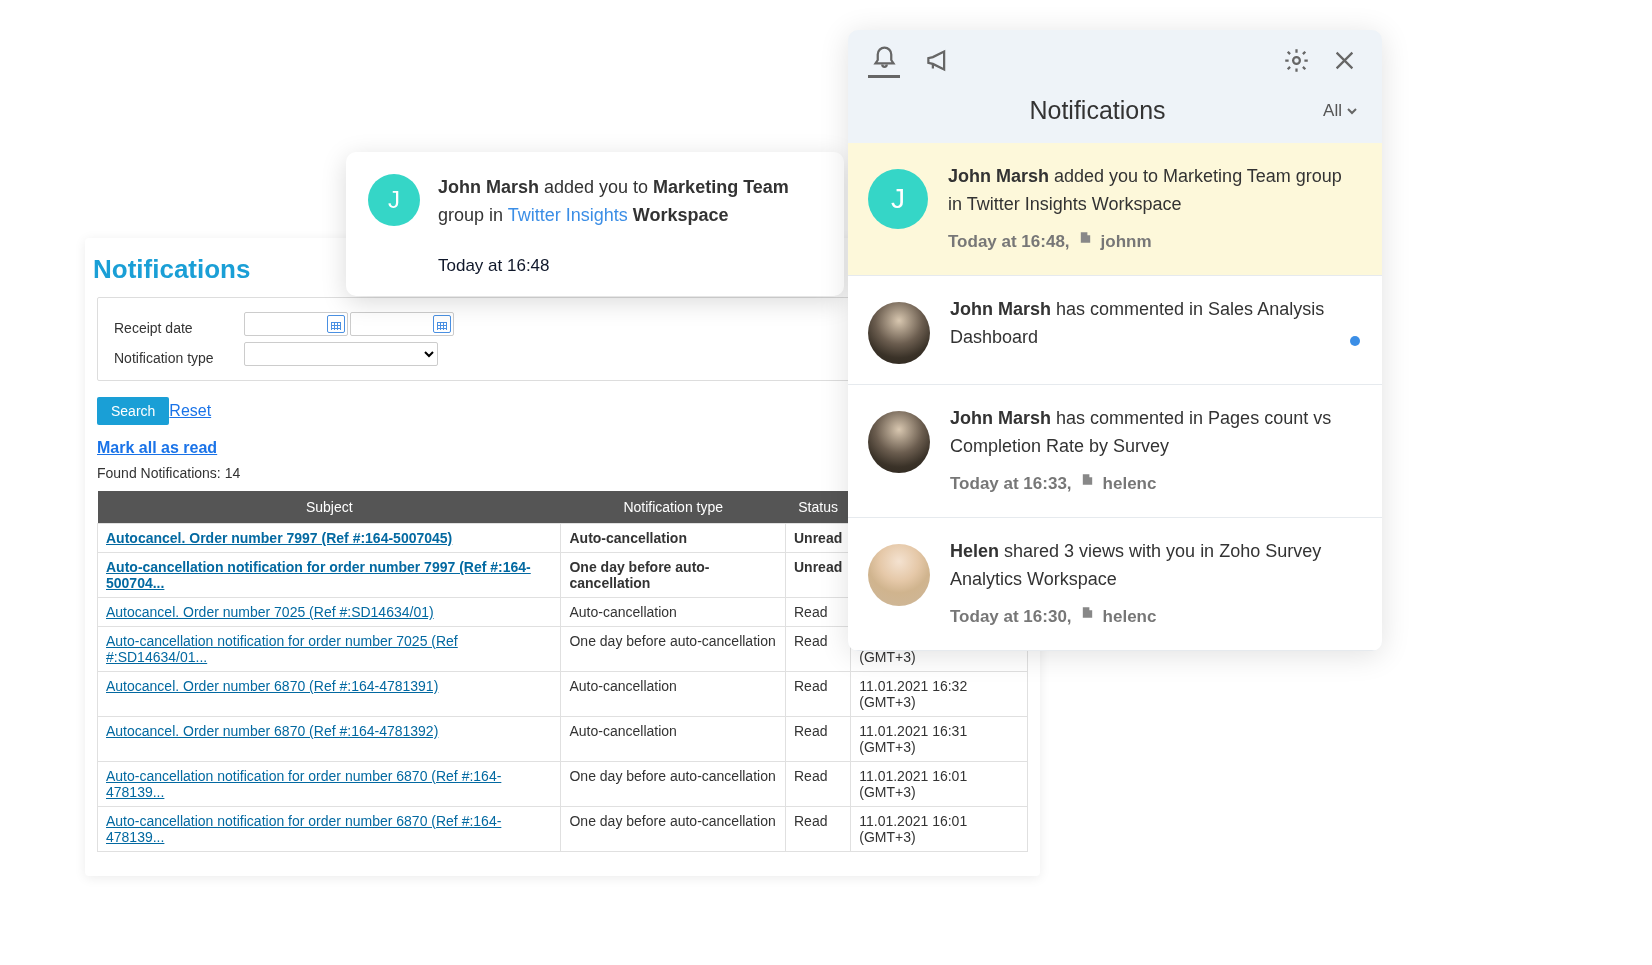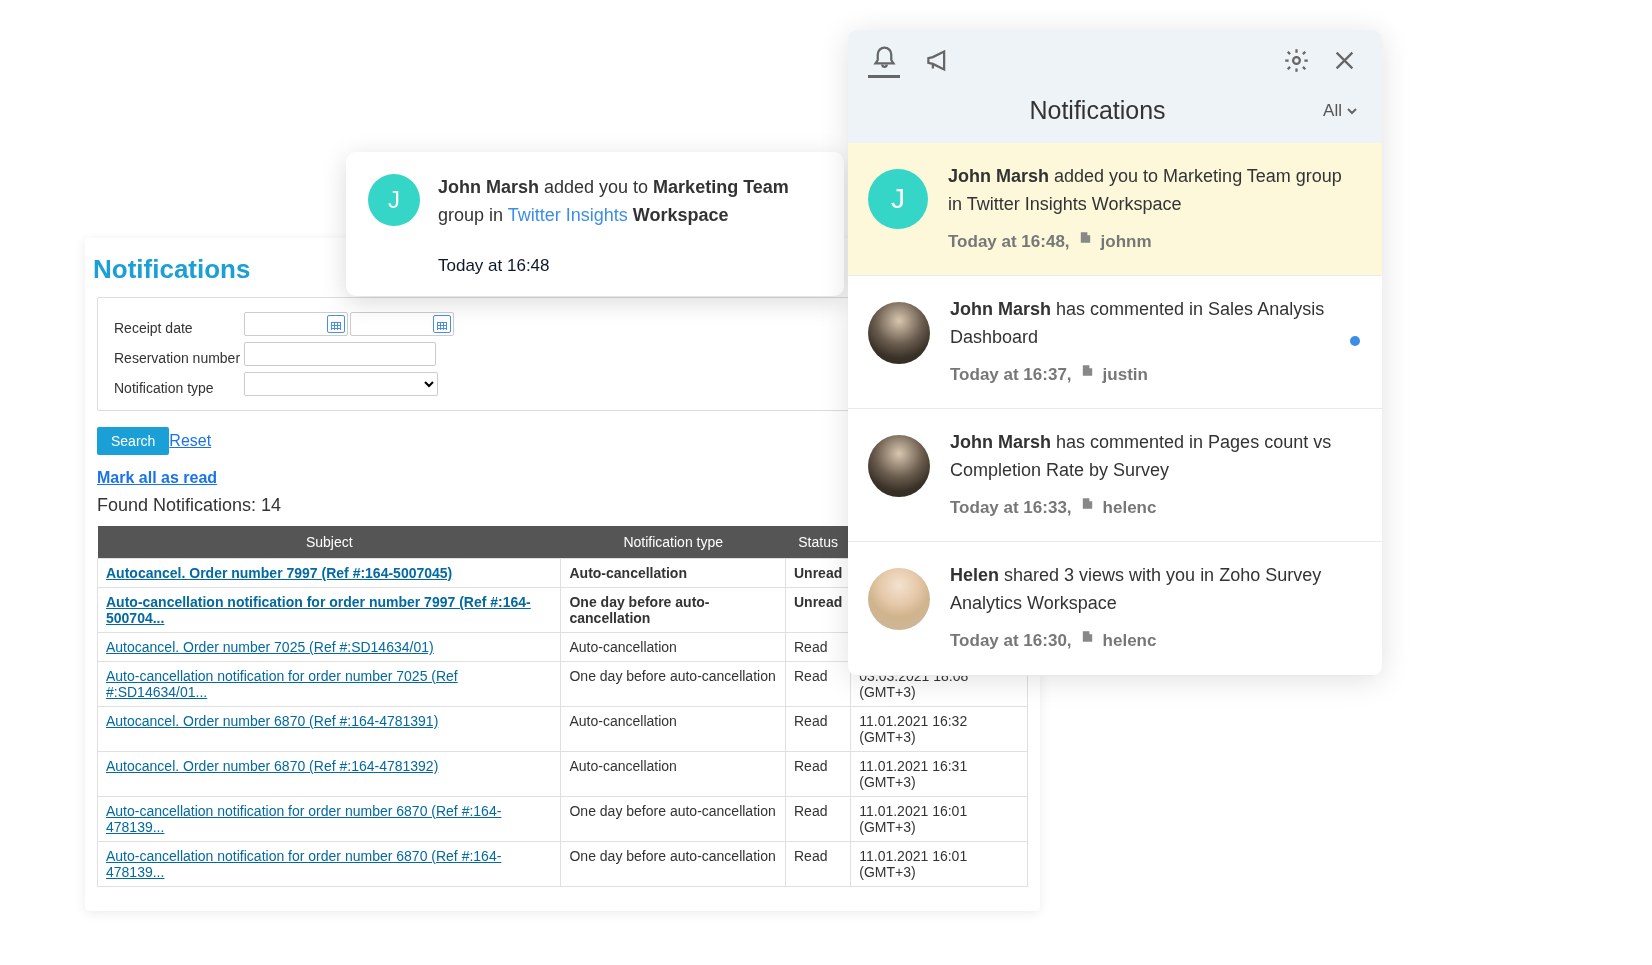--- a/index.html
+++ b/index.html
@@ -49,21 +49,21 @@
   }
   .text-input { width: 192px; height: 24px; border: 1px solid #ccc; border-radius: 2px; background: #fff; padding: 0 4px; font-size: 13px; }
   .select-input { width: 194px; height: 24px; border: 1px solid #ccc; border-radius: 2px; background: #fff; font-size: 13px; }
 
   .search-row { margin: 16px 12px 0 12px; display: flex; align-items: center; }
   .btn-search { background: #1a9fd6; color: #fff; border: none; padding: 6px 14px; font-size: 14px; border-radius: 2px; cursor: pointer; }
   .link { color: #1a73e8; text-decoration: underline; font-size: 16px; cursor: pointer; }
   .link-bold { font-weight: 700; }
 
   .mark-row { margin: 14px 12px 8px 12px; text-decoration: underline; }
-  .found-row { margin: 0 12px 10px 12px; font-size: 18px; color: #333; }
+  .found-row { margin: 0 12px 10px 12px; font-size: 14px; color: #333; }
 
   table.notif-table { width: calc(100% - 24px); margin: 0 12px; border-collapse: collapse; font-size: 14px; }
   table.notif-table thead th {
     background: #555; color: #fff; font-weight: 400; padding: 8px 10px; text-align: center;
   }
   table.notif-table td { border: 1px solid #e0e0e0; padding: 6px 8px; vertical-align: top; }
   table.notif-table tbody tr td:first-child a { color: #0369a1; text-decoration: underline; }
   .bold-row td { font-weight: 700; }
   .bold-row td:first-child a { color: #1a73e8; }
 
@@ -146,24 +146,20 @@
 
   <div class="filter-box">
     <div class="filter-row">
       <label>Receipt date</label>
       <div class="date-input">
           <span class="cal"></span>
         </div>
       <div class="date-input">
           <span class="cal"></span>
         </div>
-    </div>
-    <div class="filter-row">
-      <label>Reservation number</label>
-      <input class="text-input" style="">
     </div>
     <div class="filter-row" style="margin-bottom:0">
       <label>Notification type</label>
       <select class="select-input"><option></option></select>
     </div>
   </div>
 
   <div class="search-row">
     <button class="btn-search">Search</button>
     <a class="link">Reset</a>
@@ -310,29 +306,20 @@
               </svg>
             </span>
             <span>johnm</span>
           </div>
         </div>
       </div>
       <div class="notif-item">
         <div class="avatar-img man"></div>
         <div class="notif-body">
           <div><span class="b">John Marsh</span><span> has commented in Sales Analysis Dashboard</span></div>
-          <div class="notif-meta">
-            <span>Today at 16:37,</span>
-            <span class="org-icon">
-              <svg viewBox="0 0 16 16">
-                <path d="M3 14V3h7v11H3zm1-9h2v2H4V5zm3 0h2v2H7V5zM4 8h2v2H4V8zm3 0h2v2H7V8zm3-2h3v8h-3V6zm1 1h1v1h-1V7zm0 2h1v1h-1V9z"></path>
-              </svg>
-            </span>
-            <span>justin</span>
-          </div>
         </div>
         <div class="dot-unread"></div>
       </div>
       <div class="notif-item">
         <div class="avatar-img man"></div>
         <div class="notif-body">
           <div><span class="b">John Marsh</span><span> has commented in Pages count vs Completion Rate by Survey</span></div>
           <div class="notif-meta">
             <span>Today at 16:33,</span>
             <span class="org-icon">

